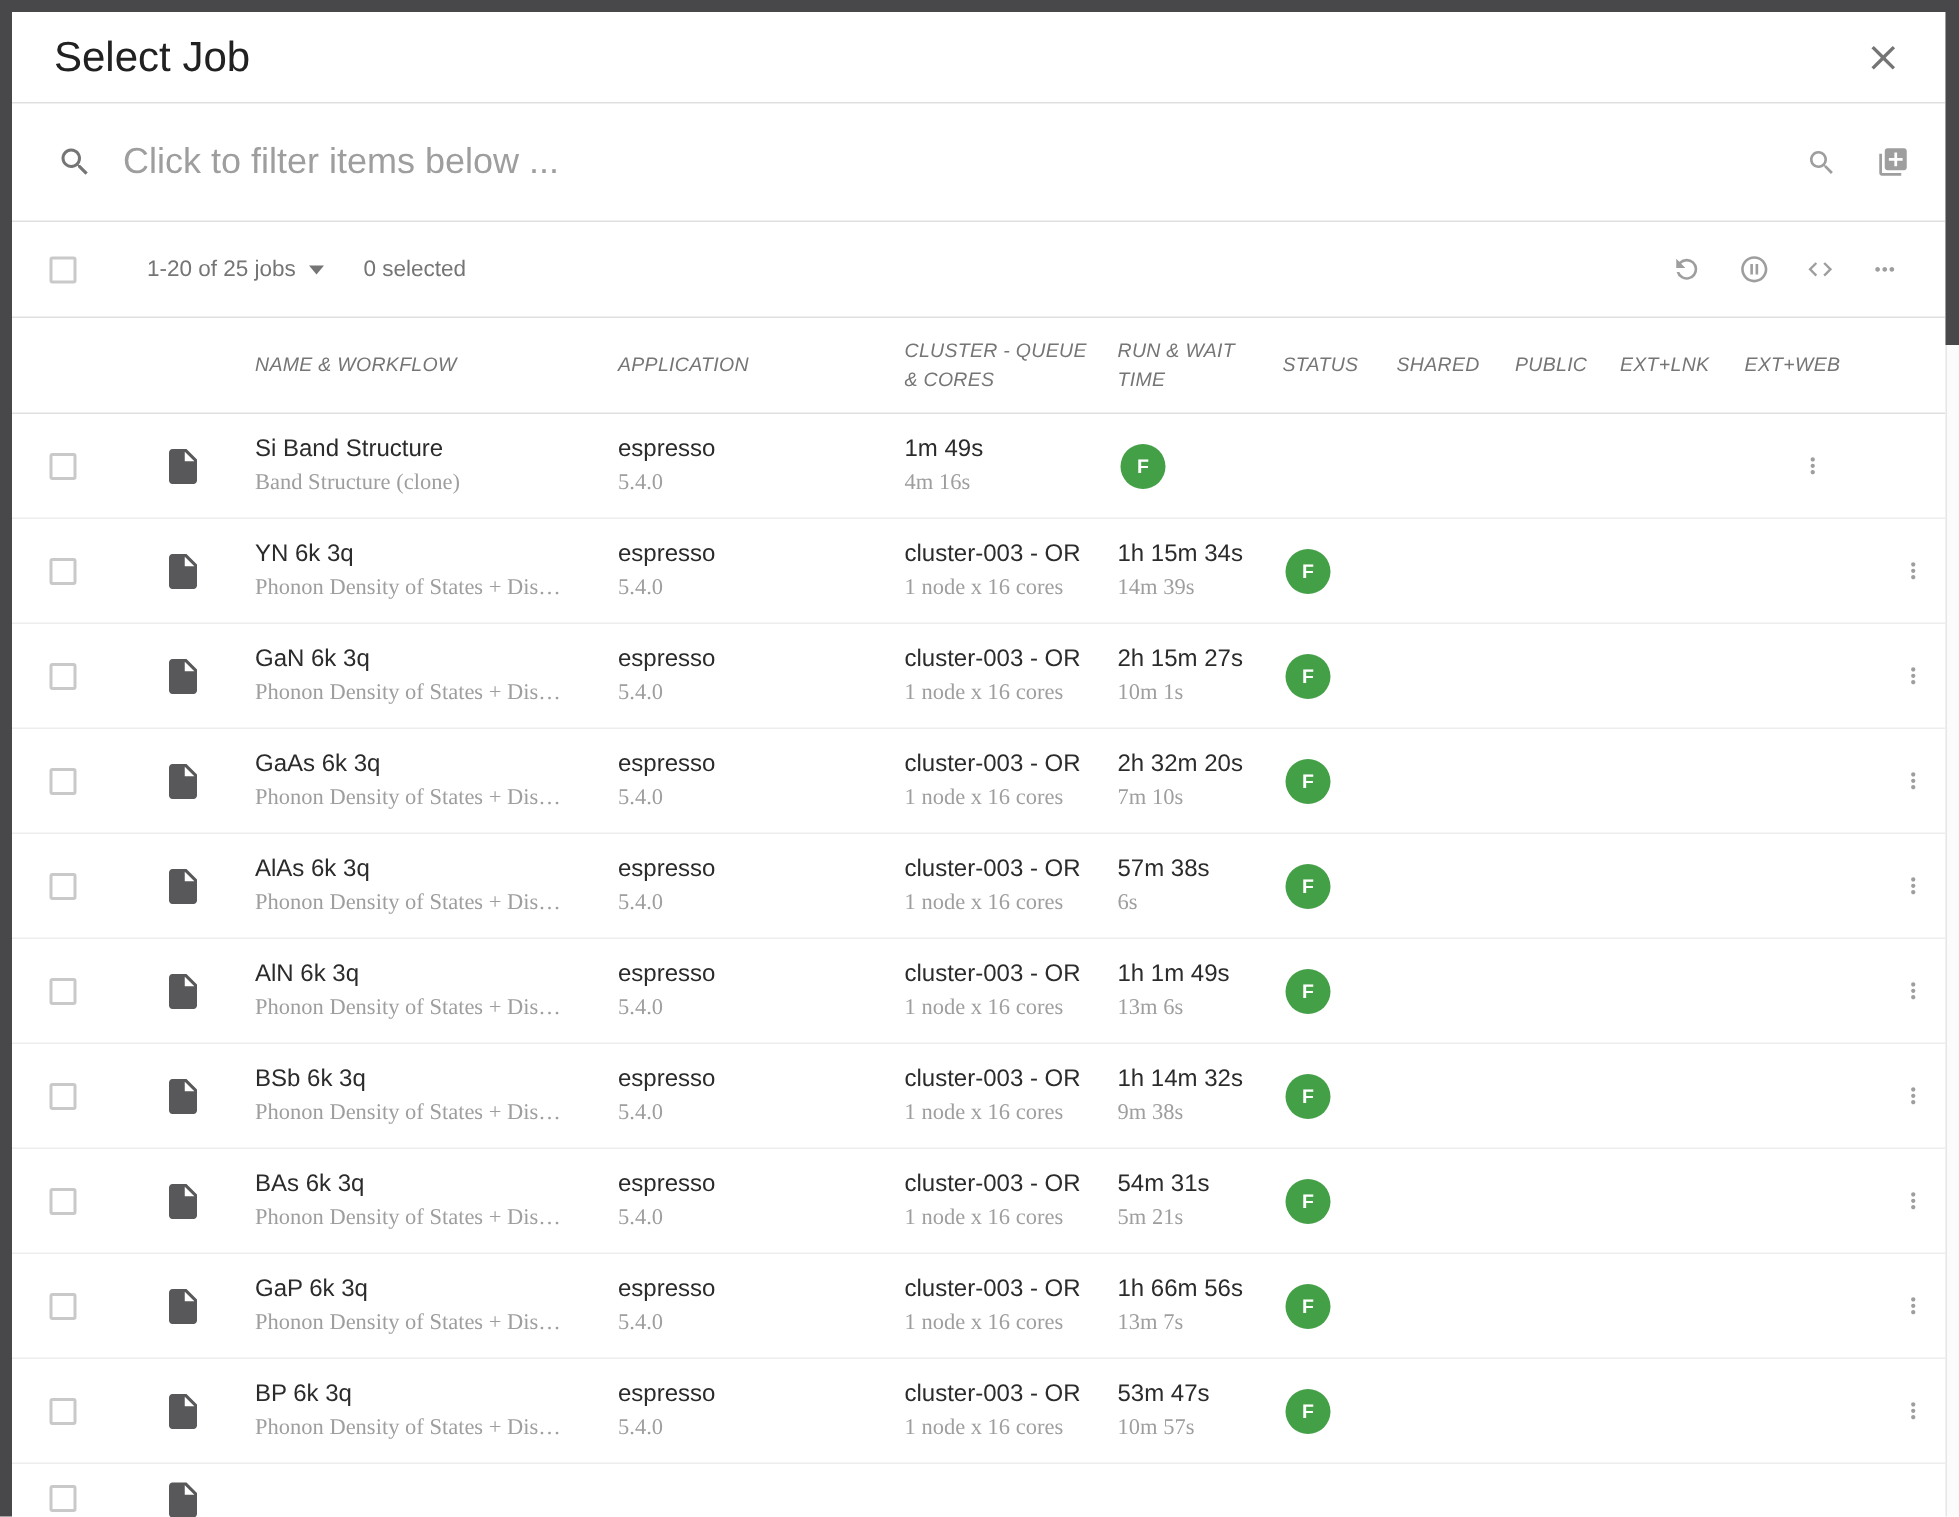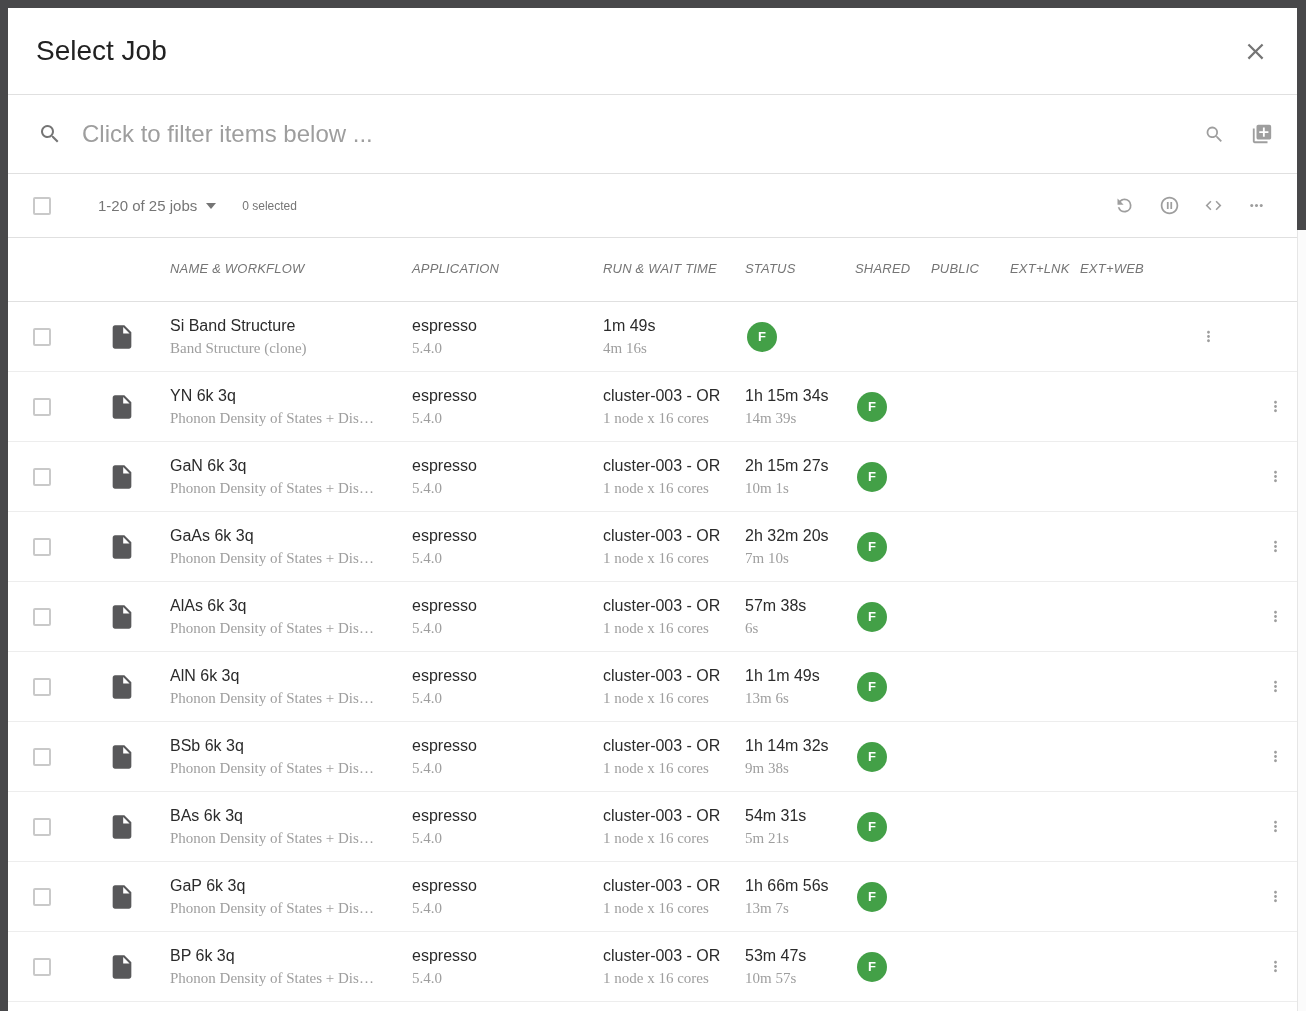--- a/index.html
+++ b/index.html
@@ -9,21 +9,21 @@
 
   
   .frame-top  { position:absolute; left:0; top:0; width:1306px; height:8px; background:#48484a; z-index:5; }
   .frame-left { position:absolute; left:0; top:0; width:8px; height:1011px; background:#48484a; z-index:5; }
   .scroll-track { position:absolute; right:0; top:0; width:9px; height:1011px; background:#fbfbfb; border-left:1px solid #e6e6e6; z-index:4; }
   .scroll-thumb { position:absolute; right:0; top:0; width:9px; height:230px; background:#48484a; z-index:6; }
 
   .dialog { position:absolute; left:8px; top:8px; width:1289px; height:1003px; background:#fff; }
 
   
-  .titlebar { height:87px; display:flex; align-items:center; padding:0 28px; border-bottom:1px solid #e0e0e0; }
+  .titlebar { height:61px; display:flex; align-items:center; padding:0 28px; border-bottom:1px solid #e0e0e0; }
   .title { font-size:28px; color:#212121; }
   .close-btn { margin-left:auto; background:none; border:none; cursor:pointer; color:#757575; display:flex; }
   .close-btn svg { width:27px; height:27px; }
 
   
   .filterbar { height:79px; display:flex; align-items:center; padding:0 24px 0 30px; border-bottom:1px solid #e0e0e0; }
   .filterbar .lead-icon { color:#757575; display:flex; }
   .filterbar .lead-icon svg { width:24px; height:24px; }
   .filter-input { flex:1; margin-left:20px; border:none; outline:none; font-size:24px; color:#7f1d1d;
                   font-family:"Liberation Sans", sans-serif; }
@@ -32,21 +32,21 @@
   .filter-actions .ibtn { background:none; border:none; cursor:pointer; color:#9e9e9e; display:flex; }
   .filter-actions svg { width:22px; height:22px; }
 
   
   .toolbar { height:64px; display:flex; align-items:center; padding:0 31px 0 25px; border-bottom:1px solid #e0e0e0; }
   .checkbox { width:18px; height:18px; border:2px solid #c9c9c9; border-radius:2px; background:#fff; flex:none; cursor:pointer; }
   .range-group { display:flex; align-items:center; margin-left:47px; cursor:pointer; }
   .range-label { font-size:15px; color:#757575; }
   .caret-down { width:0; height:0; border-left:5px solid transparent; border-right:5px solid transparent;
                 border-top:6px solid #757575; margin-left:9px; }
-  .selected-label { font-size:12px; color:#757575; margin-left:26px; }
+  .selected-label { font-size:15px; color:#757575; margin-left:26px; }
   .toolbar-actions { margin-left:auto; display:flex; align-items:center; gap:24px; }
   .toolbar-actions .ibtn { background:none; border:none; cursor:pointer; color:#9e9e9e; display:flex; }
   .toolbar-actions svg { width:21px; height:21px; }
   .flip-h { transform:scaleX(-1); }
 
   
   .thead { height:64px; display:grid; grid-template-columns:var(--cols); align-items:center;
            border-bottom:1px solid #e0e0e0; color:#757575; font-size:13px; letter-spacing:.2px;font-style:italic; }
   .thead .th { padding-right:14px; line-height:1.45; }
 
@@ -152,20 +152,21 @@
         </span>
       </button>
     </div>
   </div>
 
   <div class="thead">
     <div class="th"></div>
     <div class="th"></div>
     <div class="th">NAME &amp; WORKFLOW</div>
     <div class="th">APPLICATION</div>
+    <div class="th">CLUSTER - QUEUE &amp; CORES</div>
     <div class="th">RUN &amp; WAIT TIME</div>
     <div class="th">STATUS</div>
     <div class="th">SHARED</div>
     <div class="th">PUBLIC</div>
     <div class="th">EXT+LNK</div>
     <div class="th">EXT+WEB</div>
     <div class="th"></div>
   </div>
 
   <div>

